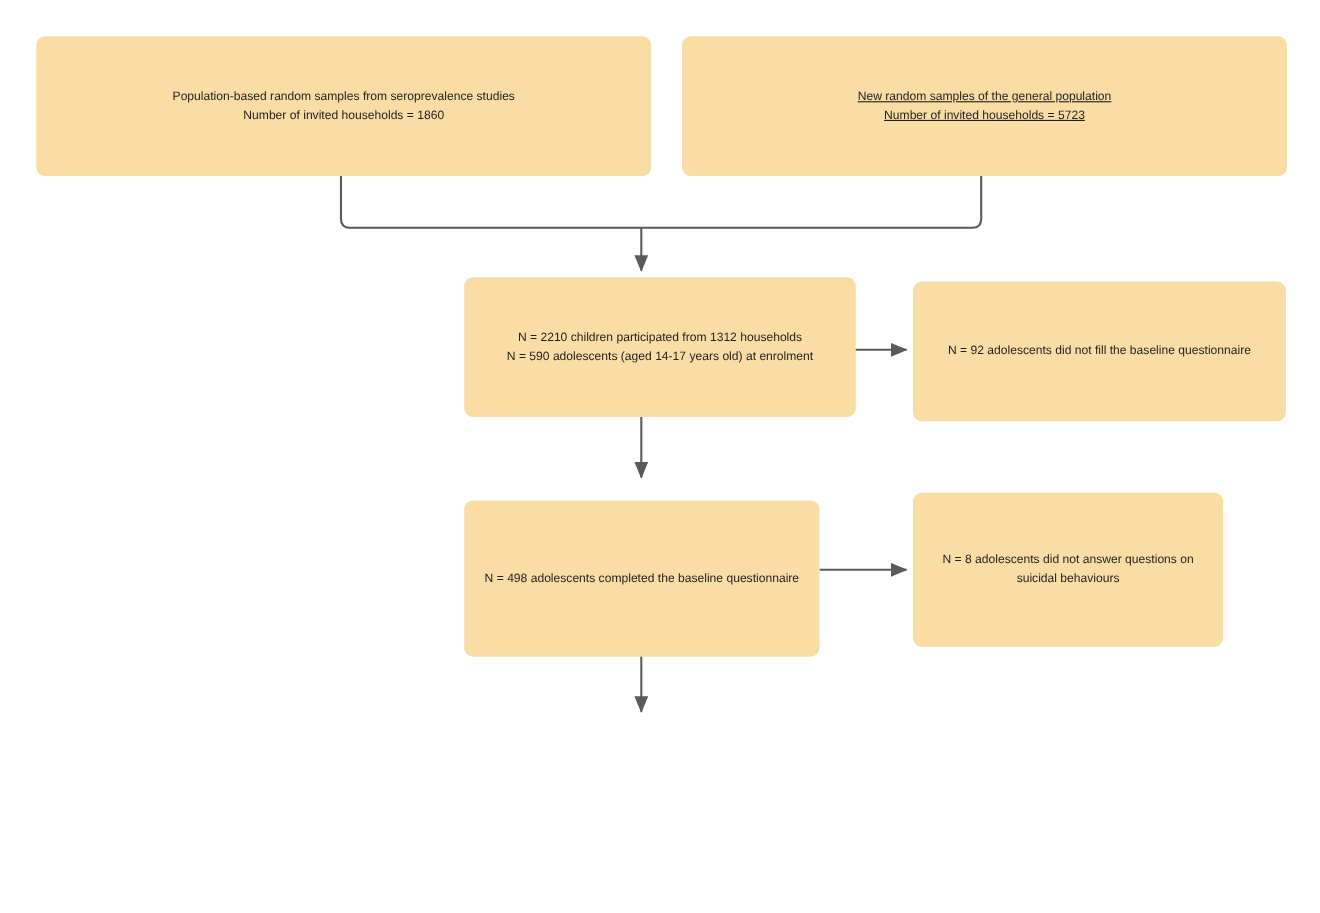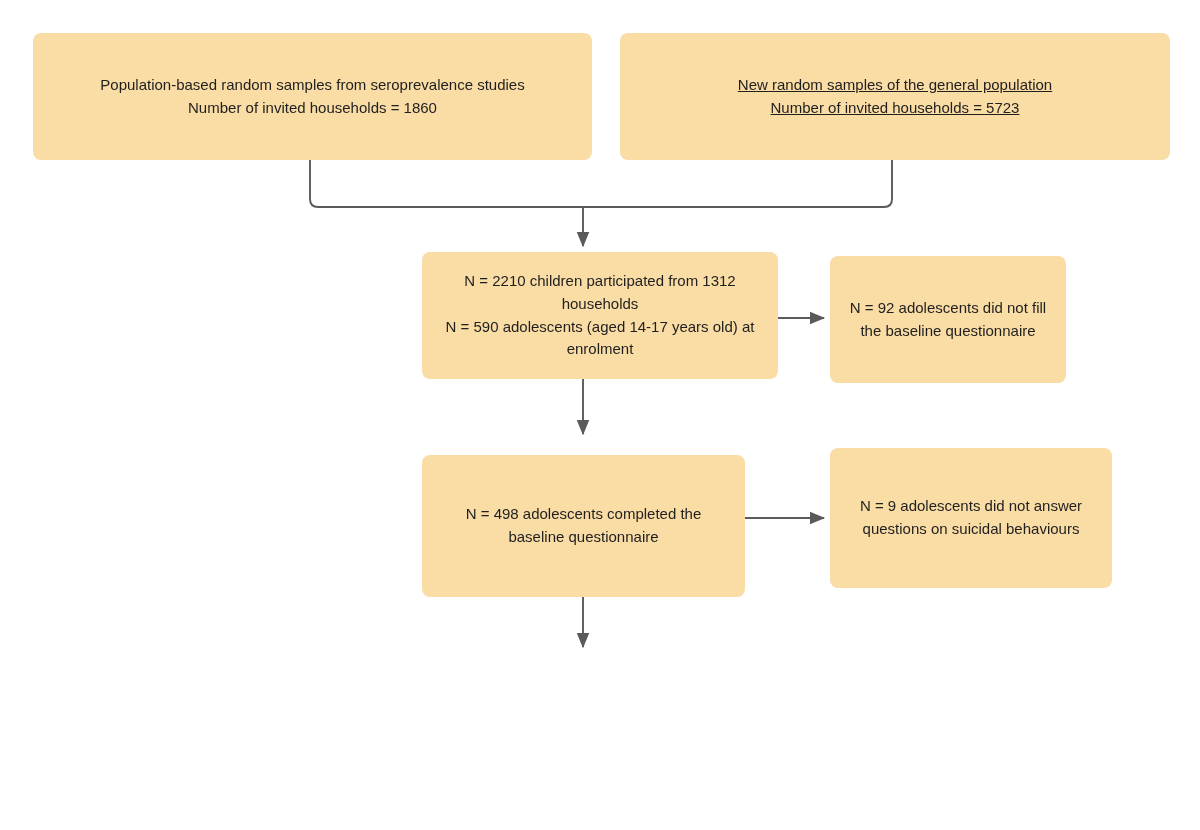--- a/index.html
+++ b/index.html
@@ -29,42 +29,42 @@
   .node {
     position: absolute;
     box-sizing: border-box;
     background: #fadca5;
     border-radius: 8px;
     display: flex;
     align-items: center;
     justify-content: center;
     text-align: center;
     color: #1f1f1f;
-    font-size: 15px;
+    font-size: 11px;
     line-height: 1.52;
     padding: 10px 14px;
     z-index: 2;
   }
   .node-text {
     display: block;
     white-space: pre-line;
   }
   
   #node-source-seroprevalence {
     left: 33px;  top: 33px;  width: 559px;  height: 127px;
   }
   #node-source-new-random {
     left: 620px; top: 33px;  width: 550px;  height: 127px; text-decoration: underline;
   }
   
   #node-participants-enrolled {
     left: 422px; top: 252px; width: 356px; height: 127px;
   }
   #node-excluded-no-baseline {
-    left: 830px; top: 256px; width: 236px; height: 127px;
+    left: 830px; top: 256px; width: 339px; height: 127px;
   }
   
   #node-completed-baseline {
     left: 422px; top: 440px; width: 323px; height: 142px; margin-top: 15px;
   }
   #node-excluded-no-suicidal-answers {
     left: 830px; top: 448px; width: 282px; height: 140px;
   }
   
   #node-included-in-analysis {
@@ -114,17 +114,17 @@
 
   <div class="node" id="node-excluded-no-baseline">
     <span class="node-text">N = 92 adolescents did not fill the baseline questionnaire</span>
   </div>
 
   <div class="node" id="node-completed-baseline">
     <span class="node-text">N = 498 adolescents completed the baseline questionnaire</span>
   </div>
 
   <div class="node" id="node-excluded-no-suicidal-answers">
-    <span class="node-text">N = 9 adolescents did not answer questions on suicidal behaviours</span>
+    <span class="node-text">N = 8 adolescents did not answer questions on suicidal behaviours</span>
   </div>
 
 
 </div>
 
 </body></html>

